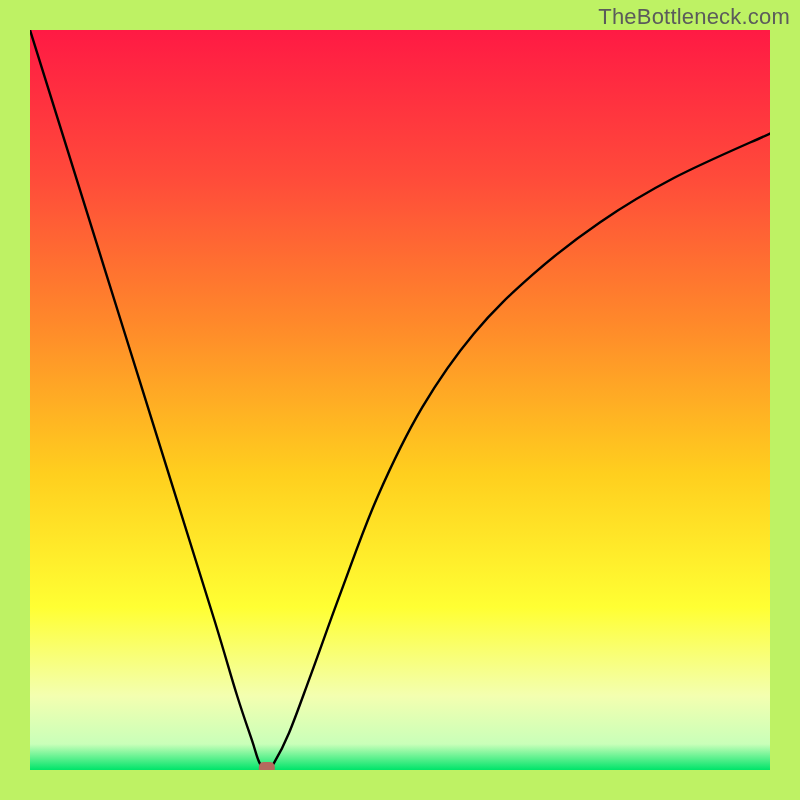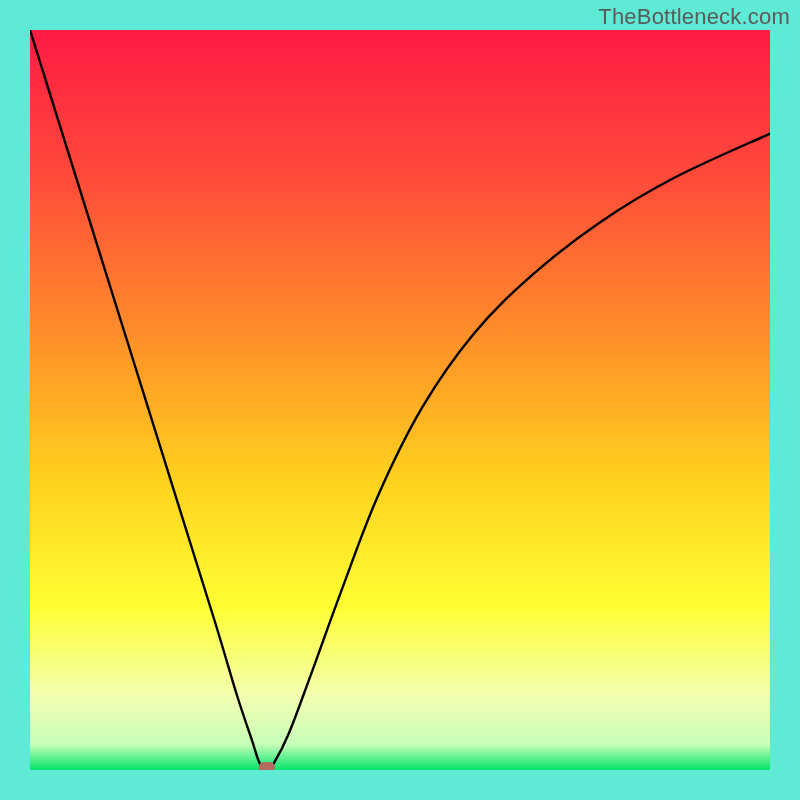--- a/index.html
+++ b/index.html
@@ -10,21 +10,21 @@
     background: #000;
     font-family: Arial, Helvetica, sans-serif;
     overflow: hidden;
   }
   .frame {
     position: absolute;
     left: 0;
     top: 0;
     width: 800px;
     height: 800px;
-    background: #5eead4;
+    background: #bef264;
   }
   .plot-area {
     position: absolute;
     
     left: 30px;
     top: 30px;
     width: 740px;
     height: 740px;
     overflow: hidden;
   }

